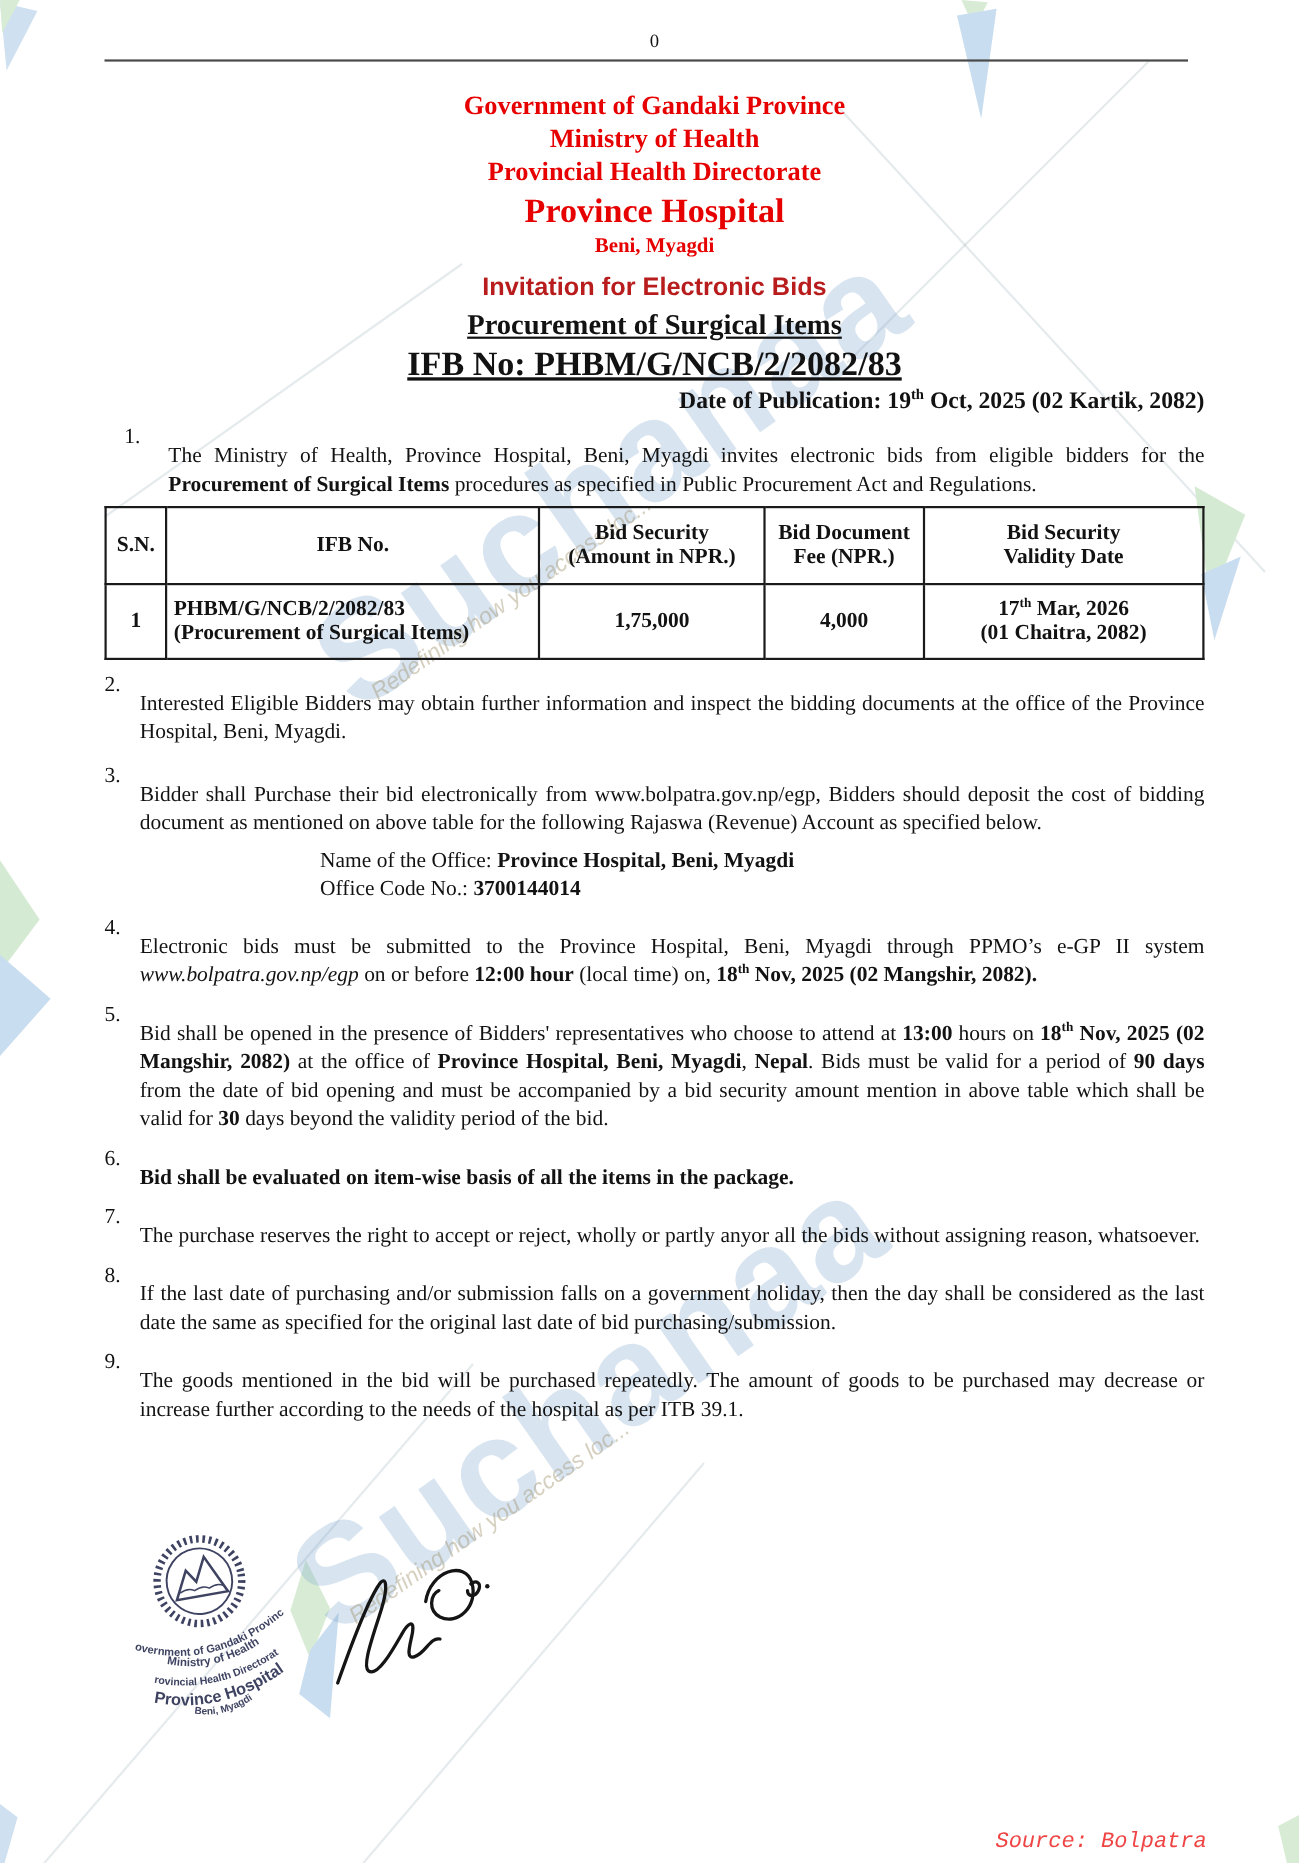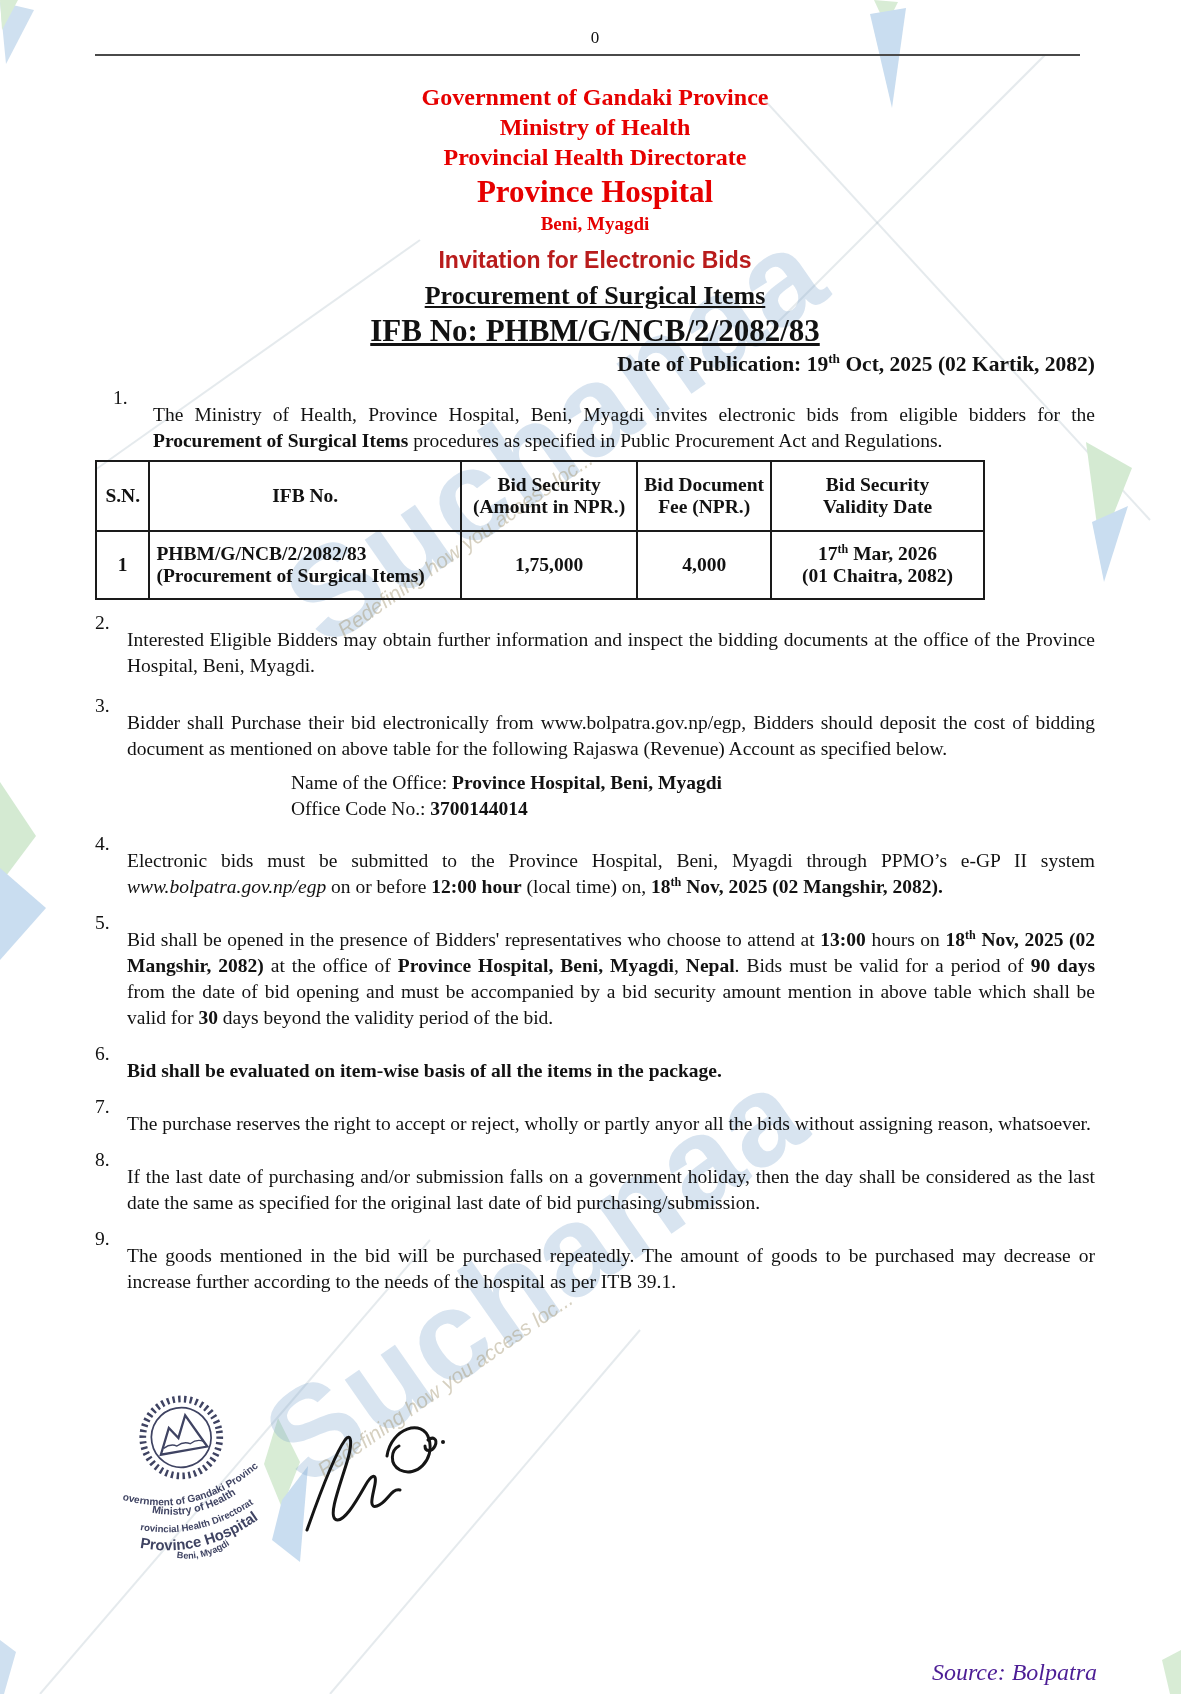--- a/index.html
+++ b/index.html
@@ -58,40 +58,40 @@
 
   sup{font-size:0.62em;line-height:0;vertical-align:super;}
 
   .item{display:flex;margin-top:10px;font-size:19.5px;line-height:26px;}
   .item .num{flex:none;width:32px;}
   .item .txt{flex:1;text-align:justify;margin-top:17px;}
   .item.first{padding-left:18px;margin-top:6px;}
   .item.first .num{width:40px;}
 
   table.bids{
-    margin-top:6px;border-collapse:collapse;width:890px;
+    margin-top:6px;border-collapse:collapse;width:1000px;
     font-size:19.5px;
   }
   table.bids th,table.bids td{border:2px solid #1a1a1a;padding:4px 6px;}
   table.bids th{font-weight:bold;text-align:center;vertical-align:middle;height:60px;}
   table.bids td{font-weight:bold;vertical-align:middle;height:58px;}
   .pre{white-space:pre-line;}
   .c{text-align:center;}
 
   .bank{margin:8px 0 0 196px;font-size:19.5px;line-height:25.5px;}
   .bank .v{font-weight:bold;}
 
   .sign-row{display:flex;align-items:flex-end;margin-top:92px;padding-left:8px;}
   .stamp{width:168px;height:178px;}
   .signature{width:150px;height:135px;margin-left:26px;margin-bottom:18px;}
 
   .source-note{
     position:absolute;z-index:1;right:84px;bottom:8px;
-    font-family:Liberation Serif, serif;font-style:italic;
-    font-size:24px;color:#4c1d95;
+    font-family:Liberation Mono, monospace;font-style:italic;
+    font-size:20px;color:#ef4444;
   }
 </style>
 </head>
 <body>
 
 <div class="page">
 
   <svg class="deco" width="1181" height="1694" viewBox="0 0 1181 1694" aria-hidden="true">
     <g stroke="rgba(150,170,185,0.25)" stroke-width="2">
       <line x1="760" y1="95" x2="1150" y2="520"></line>

